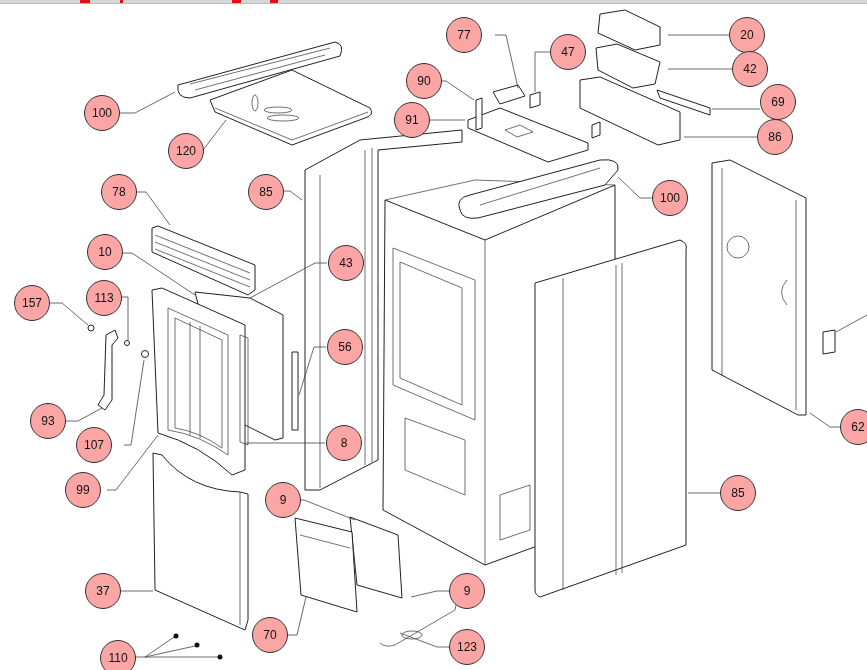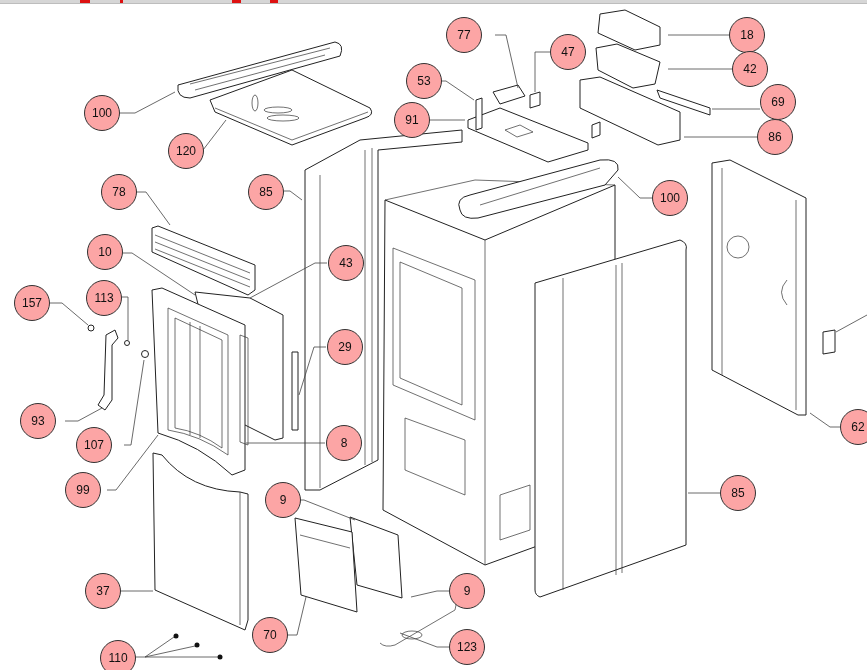--- a/index.html
+++ b/index.html
@@ -176,36 +176,36 @@
     <polyline class="lead" points="867,315 836,332"></polyline>
   </g>
 </svg>
 
 <div class="callout" style="left:84px;top:95px">100</div>
 <div class="callout" style="left:168px;top:133px">120</div>
 <div class="callout" style="left:101px;top:174px">78</div>
 <div class="callout" style="left:87px;top:234px">10</div>
 <div class="callout" style="left:14px;top:285px">157</div>
 <div class="callout" style="left:86px;top:280px">113</div>
-<div class="callout" style="left:20px;top:403px">93</div>
+<div class="callout" style="left:30px;top:403px">93</div>
 <div class="callout" style="left:76px;top:427px">107</div>
 <div class="callout" style="left:65px;top:472px">99</div>
 <div class="callout" style="left:85px;top:573px">37</div>
 <div class="callout" style="left:100px;top:640px">110</div>
 <div class="callout" style="left:248px;top:174px">85</div>
 <div class="callout" style="left:328px;top:245px">43</div>
-<div class="callout" style="left:327px;top:329px">29</div>
+<div class="callout" style="left:327px;top:329px">56</div>
 <div class="callout" style="left:326px;top:425px">8</div>
 <div class="callout" style="left:265px;top:482px">9</div>
 <div class="callout" style="left:252px;top:617px">70</div>
 <div class="callout" style="left:449px;top:573px">9</div>
 <div class="callout" style="left:449px;top:629px">123</div>
 <div class="callout" style="left:446px;top:17px">77</div>
-<div class="callout" style="left:406px;top:63px">53</div>
+<div class="callout" style="left:406px;top:63px">90</div>
 <div class="callout" style="left:394px;top:102px">91</div>
 <div class="callout" style="left:550px;top:34px">47</div>
-<div class="callout" style="left:729px;top:17px">18</div>
+<div class="callout" style="left:729px;top:17px">20</div>
 <div class="callout" style="left:732px;top:51px">42</div>
 <div class="callout" style="left:760px;top:84px">69</div>
 <div class="callout" style="left:757px;top:119px">86</div>
 <div class="callout" style="left:652px;top:180px">100</div>
 <div class="callout" style="left:720px;top:475px">85</div>
 <div class="callout" style="left:840px;top:409px">62</div>
 
 </body></html>

